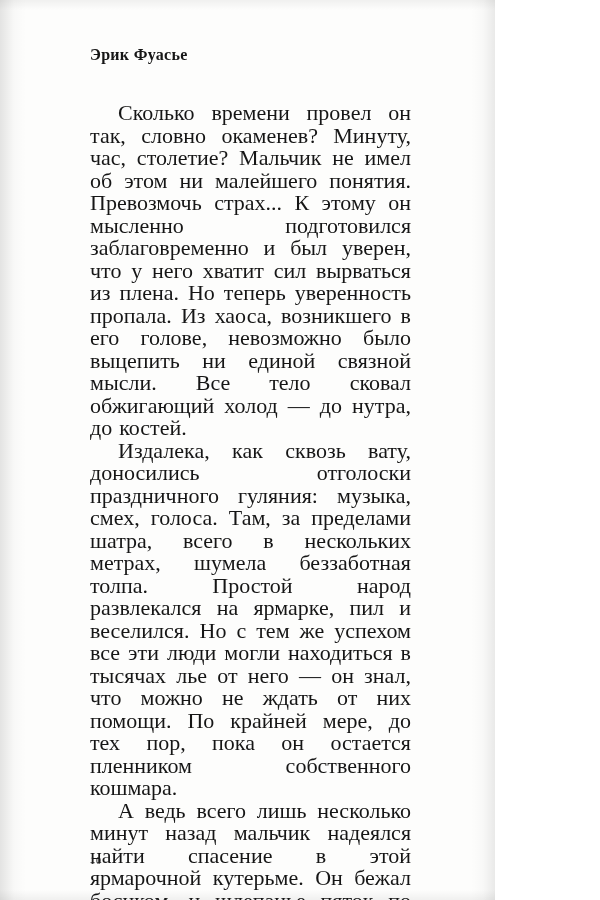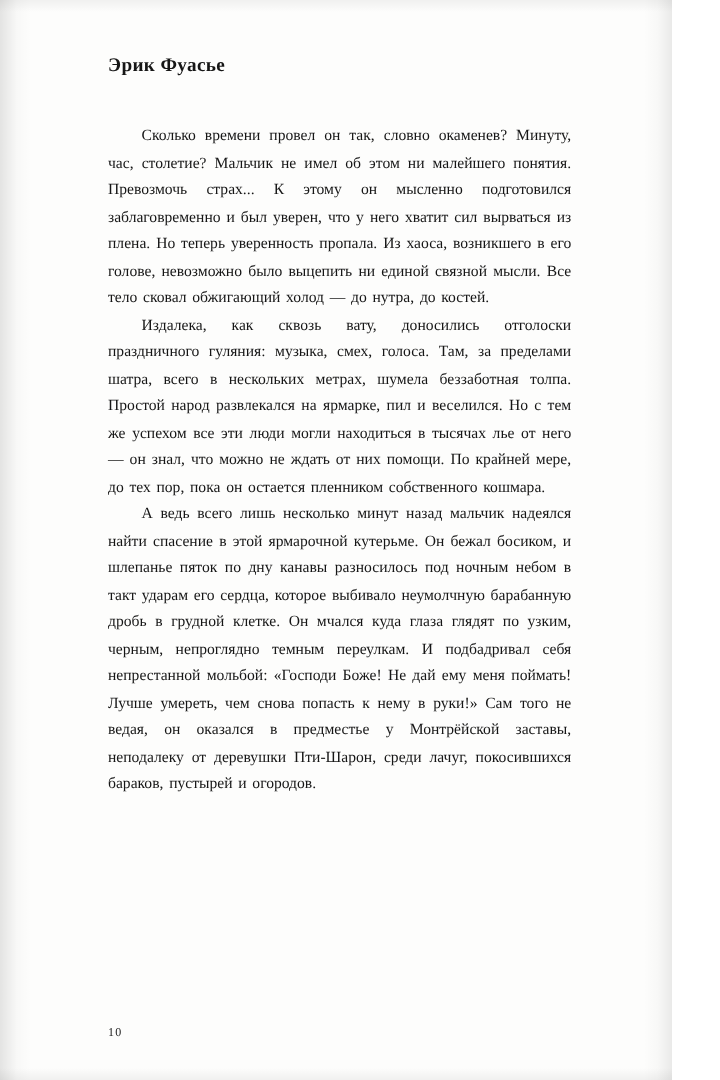--- a/index.html
+++ b/index.html
@@ -2,21 +2,21 @@
 <html><head>
 <meta charset="utf-8">
 <style>
   html, body {
     margin: 0;
     padding: 0;
     background: #ffffff;
   }
   .scan-page {
     position: relative;
-    width: 560px;
+    width: 495px;
     height: 900px;
     overflow: hidden;
     background:
       linear-gradient(to right, rgba(0,0,0,0.10), rgba(0,0,0,0.02) 14px, rgba(0,0,0,0) 26px),
       linear-gradient(to left,  rgba(0,0,0,0.08), rgba(0,0,0,0.02) 12px, rgba(0,0,0,0) 24px),
       linear-gradient(to bottom, rgba(0,0,0,0.05), rgba(0,0,0,0) 10px),
       linear-gradient(to top,    rgba(0,0,0,0.05), rgba(0,0,0,0) 10px),
       #fdfdfc;
     font-family: "Liberation Serif", "DejaVu Serif", serif;
     color: #161616;
@@ -30,21 +30,21 @@
   .author-header {
     font-weight: bold;
     font-size: 16px;
     letter-spacing: 0.3px;
     margin: 0 0 38px 0;
   }
   .body-text p {
     margin: 0;
     text-indent: 28px;
     text-align: justify;
-    font-size: 13px;
+    font-size: 22px;
     line-height: 22.5px;
     word-spacing: 1.5px;
     hyphens: none;
   }
   .page-number {
     position: absolute;
     left: 90px;
     bottom: 34px;
     font-size: 10px;
     letter-spacing: 1px;

